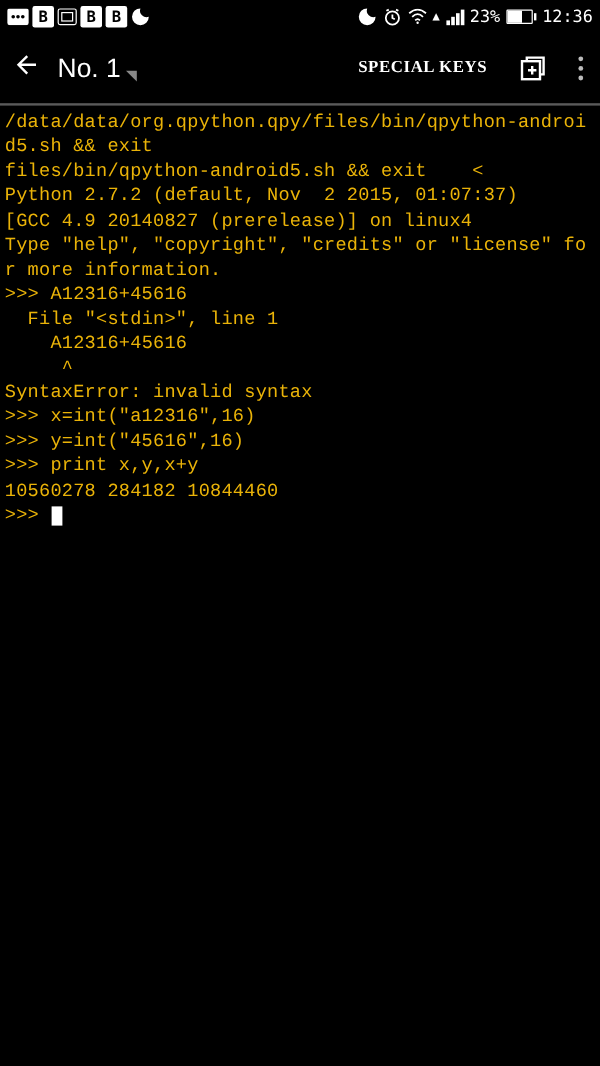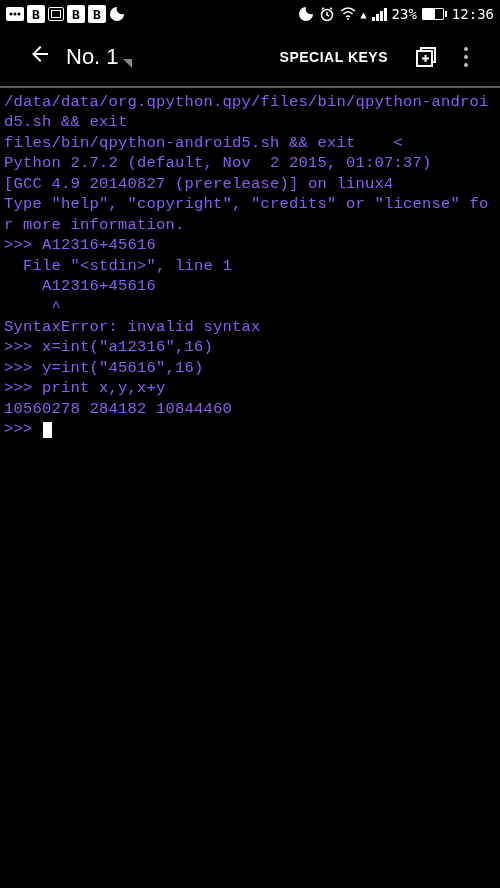--- a/index.html
+++ b/index.html
@@ -51,21 +51,21 @@
       content:"";
       position:absolute;
       top:2px;left:2px;right:2px;bottom:2px;
       border:1px solid #fff;
     }
     .app-bar {
       height: 58px;
       background: #000;
       display: flex;
       align-items: center;
-      padding: 0 22px;
+      padding: 0 4px;
       gap: 8px;
     }
     .back-arrow {
       color: #fff;
       font-size: 26px;
       padding: 6px;
       cursor: pointer;
     }
     .title-area {
       display: flex;
@@ -81,21 +81,21 @@
     }
     .dropdown-caret {
       width: 0;
       height: 0;
       border-left: 9px solid transparent;
       border-top: 9px solid #888;
       margin-bottom: 2px;
     }
     .special-keys {
       color: #fff;
-      font-family: Liberation Sans, sans-serif;
+      font-family: Liberation Serif, serif;
       font-weight: bold;
       font-size: 14px;
       letter-spacing: 0.5px;
       padding: 0 10px;
     }
     .new-tab-icon {
       position: relative;
       width: 24px;
       height: 24px;
       margin: 0 8px;
@@ -118,21 +118,21 @@
     .divider {
       height: 2px;
       background: #5a5a5a;
       margin: 0;
     }
     .terminal {
       padding: 4px 4px;
       font-family: 'Courier New', monospace;
       font-size: 15.5px;
       line-height: 1.32;
-      color: #8b5cf6;
+      color: #eab308;
       white-space: pre-wrap;
       word-break: break-all;
       letter-spacing: 0.2px;
     }
     .cursor-block {
       display: inline-block;
       width: 9px;
       height: 16px;
       background: #fff;
       vertical-align: text-bottom;

